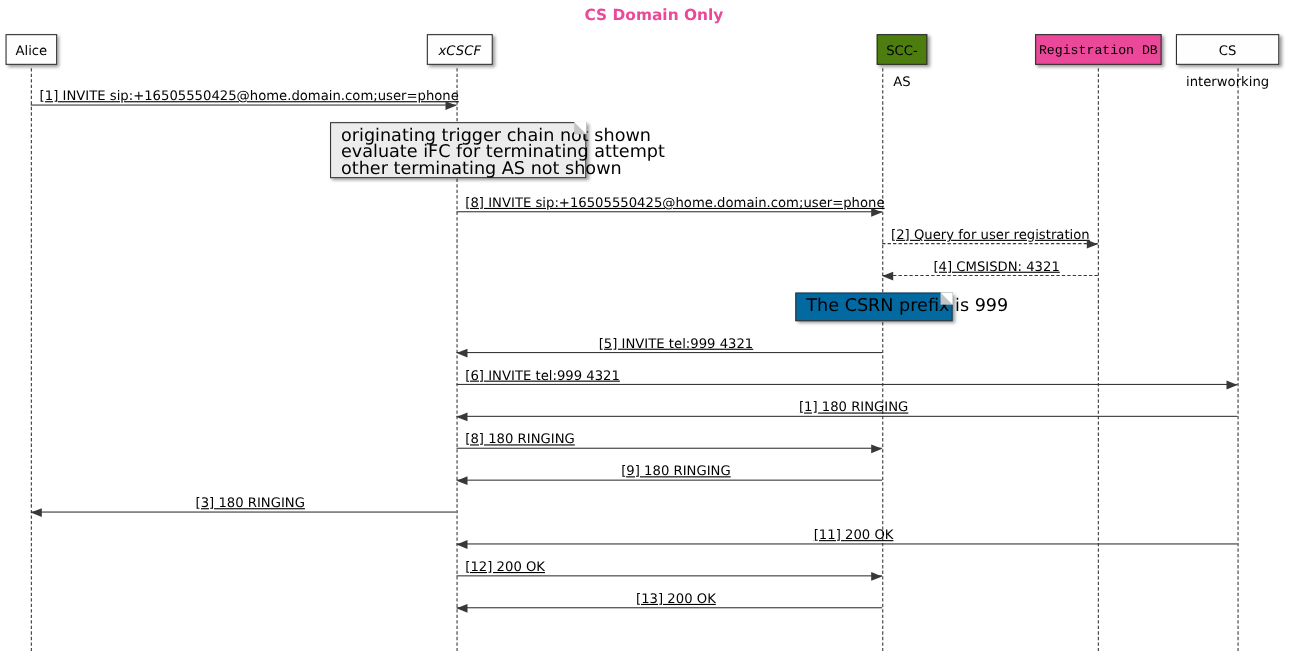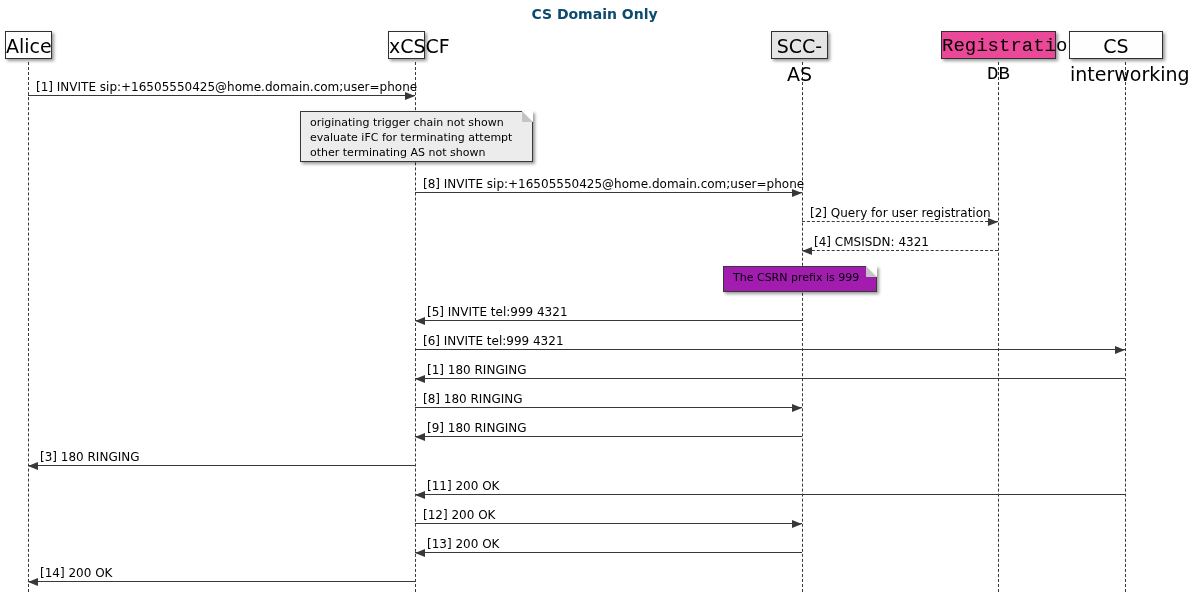--- a/index.html
+++ b/index.html
@@ -3,47 +3,47 @@
 <meta charset="utf-8">
 <style>
   html,body { margin:0; padding:0; background:#ffffff; }
   .diagram {
     position:relative; width:1189px; height:592px; overflow:hidden;
     background:#ffffff; font-family:"DejaVu Sans","Liberation Sans",sans-serif;
     color:#000;
   }
   .title {
     position:absolute; top:6px; left:0; width:100%; text-align:center;
-    font-size:14px; font-weight:bold; color:#0c4a6e;
+    font-size:14px; font-weight:bold; color:#ec4899;
   }
   .lifeline {
     position:absolute; top:62px; height:530px; width:0;
     border-left:1px dashed #383838;
   }
   .participant {
     position:absolute; top:31px; height:28px; line-height:28px;
     border:1.5px solid #303030; box-sizing:border-box;
-    text-align:center; font-size:19px; background:#FEFEFE;
+    text-align:center; font-size:12px; background:#FEFEFE;
     box-shadow:2px 2px 3px rgba(0,0,0,0.4);
   }
-  .msg { position:absolute; height:22px; }
+  .msg { position:absolute; height:22px;text-decoration:underline; }
   .msg-label {
     height:16px; line-height:16px; font-size:12px; padding-left:8px;
     white-space:nowrap; color:#000;
   }
-  .msg.to-left .msg-label { padding-left:12px; }
+  .msg.to-left .msg-label { padding-left:12px;text-align:center; }
   .msg-line { width:100%; height:0; border-top:1px solid #383838; }
   .msg-line.dashed { border-top:1px dashed #383838; }
   .ah { position:absolute; width:0; height:0; top:13px; }
   .ah.right { right:0; border-top:4px solid transparent; border-bottom:4px solid transparent; border-left:10px solid #383838; }
   .ah.left  { left:0;  border-top:4px solid transparent; border-bottom:4px solid transparent; border-right:10px solid #383838; }
   .note {
     position:absolute; background:#ECECEC; border:1px solid #383838;
     box-sizing:border-box; box-shadow:2px 2px 3px rgba(0,0,0,0.4);
-    padding:3px 19px 0 9px; font-size:11px;
+    padding:3px 19px 0 9px; font-size:16px;
   }
   .note-line { line-height:15px; white-space:nowrap; }
   .fold {
     position:absolute; top:-1px; right:-1px; width:0; height:0;
     border-style:solid; border-width:0 11px 11px 0;
     border-color:transparent #ffffff #c4c4c4 transparent;
   }
 </style>
 </head>
 <body>
@@ -52,22 +52,22 @@
 
   <div class="title">CS Domain Only</div>
 
   <div class="lifeline" style="left:28px"></div>
   <div class="lifeline" style="left:415px"></div>
   <div class="lifeline" style="left:802px"></div>
   <div class="lifeline" style="left:998px"></div>
   <div class="lifeline" style="left:1125px"></div>
 
   <div class="participant" style="left: 5px; width: 47px; background: rgb(254, 254, 254);">Alice</div>
-  <div class="participant" style="left: 388px; width: 37px; background: rgb(254, 254, 254);">xCSCF</div>
-  <div class="participant" style="left: 771px; width: 57px; background: #e5e5e5;">SCC-AS</div>
+  <div class="participant" style="left: 388px; width: 60px; background: rgb(254, 254, 254); font-style: italic;">xCSCF</div>
+  <div class="participant" style="left: 797px; width: 46px; background: #4d7c0f;">SCC-AS</div>
   <div class="participant" style="left: 941px; width: 115px; background: #ec4899; font-family: Liberation Mono, monospace;">Registration DB</div>
   <div class="participant" style="left: 1069px; width: 94px; background: rgb(254, 254, 254);">CS interworking</div>
 
   <div class="msg" style="left:28px;top:79px;width:387px">
     <div class="msg-label">[1] INVITE sip:+16505550425@home.domain.com;user=phone</div>
     <div class="msg-line"></div>
     <div class="ah right"></div>
   </div>
 
   <div class="msg" style="left:415px;top:176px;width:387px">
@@ -135,31 +135,26 @@
     <div class="msg-line"></div>
     <div class="ah right"></div>
   </div>
 
   <div class="msg to-left" style="left:415px;top:536px;width:387px">
     <div class="msg-label">[13] 200 OK</div>
     <div class="msg-line"></div>
     <div class="ah left"></div>
   </div>
 
-  <div class="msg to-left" style="left:28px;top:565px;width:387px">
-    <div class="msg-label">[14] 200 OK</div>
-    <div class="msg-line"></div>
-    <div class="ah left"></div>
-  </div>
 
   <div class="note" style="left: 300px; top: 111px; width: 233px; height: 51px; background: rgb(236, 236, 236);">
     <div class="fold"></div>
     <div class="note-line">originating trigger chain not shown</div>
     <div class="note-line">evaluate iFC for terminating attempt</div>
     <div class="note-line">other terminating AS not shown</div>
   </div>
 
-  <div class="note" style="left: 723px; top: 266px; width: 154px; height: 26px; background: #a21caf;">
+  <div class="note" style="left: 723px; top: 266px; width: 143px; height: 26px; background: #0369a1;">
     <div class="fold"></div>
     <div class="note-line">The CSRN prefix is 999</div>
   </div>
 
 </div>
 
 </body></html>

